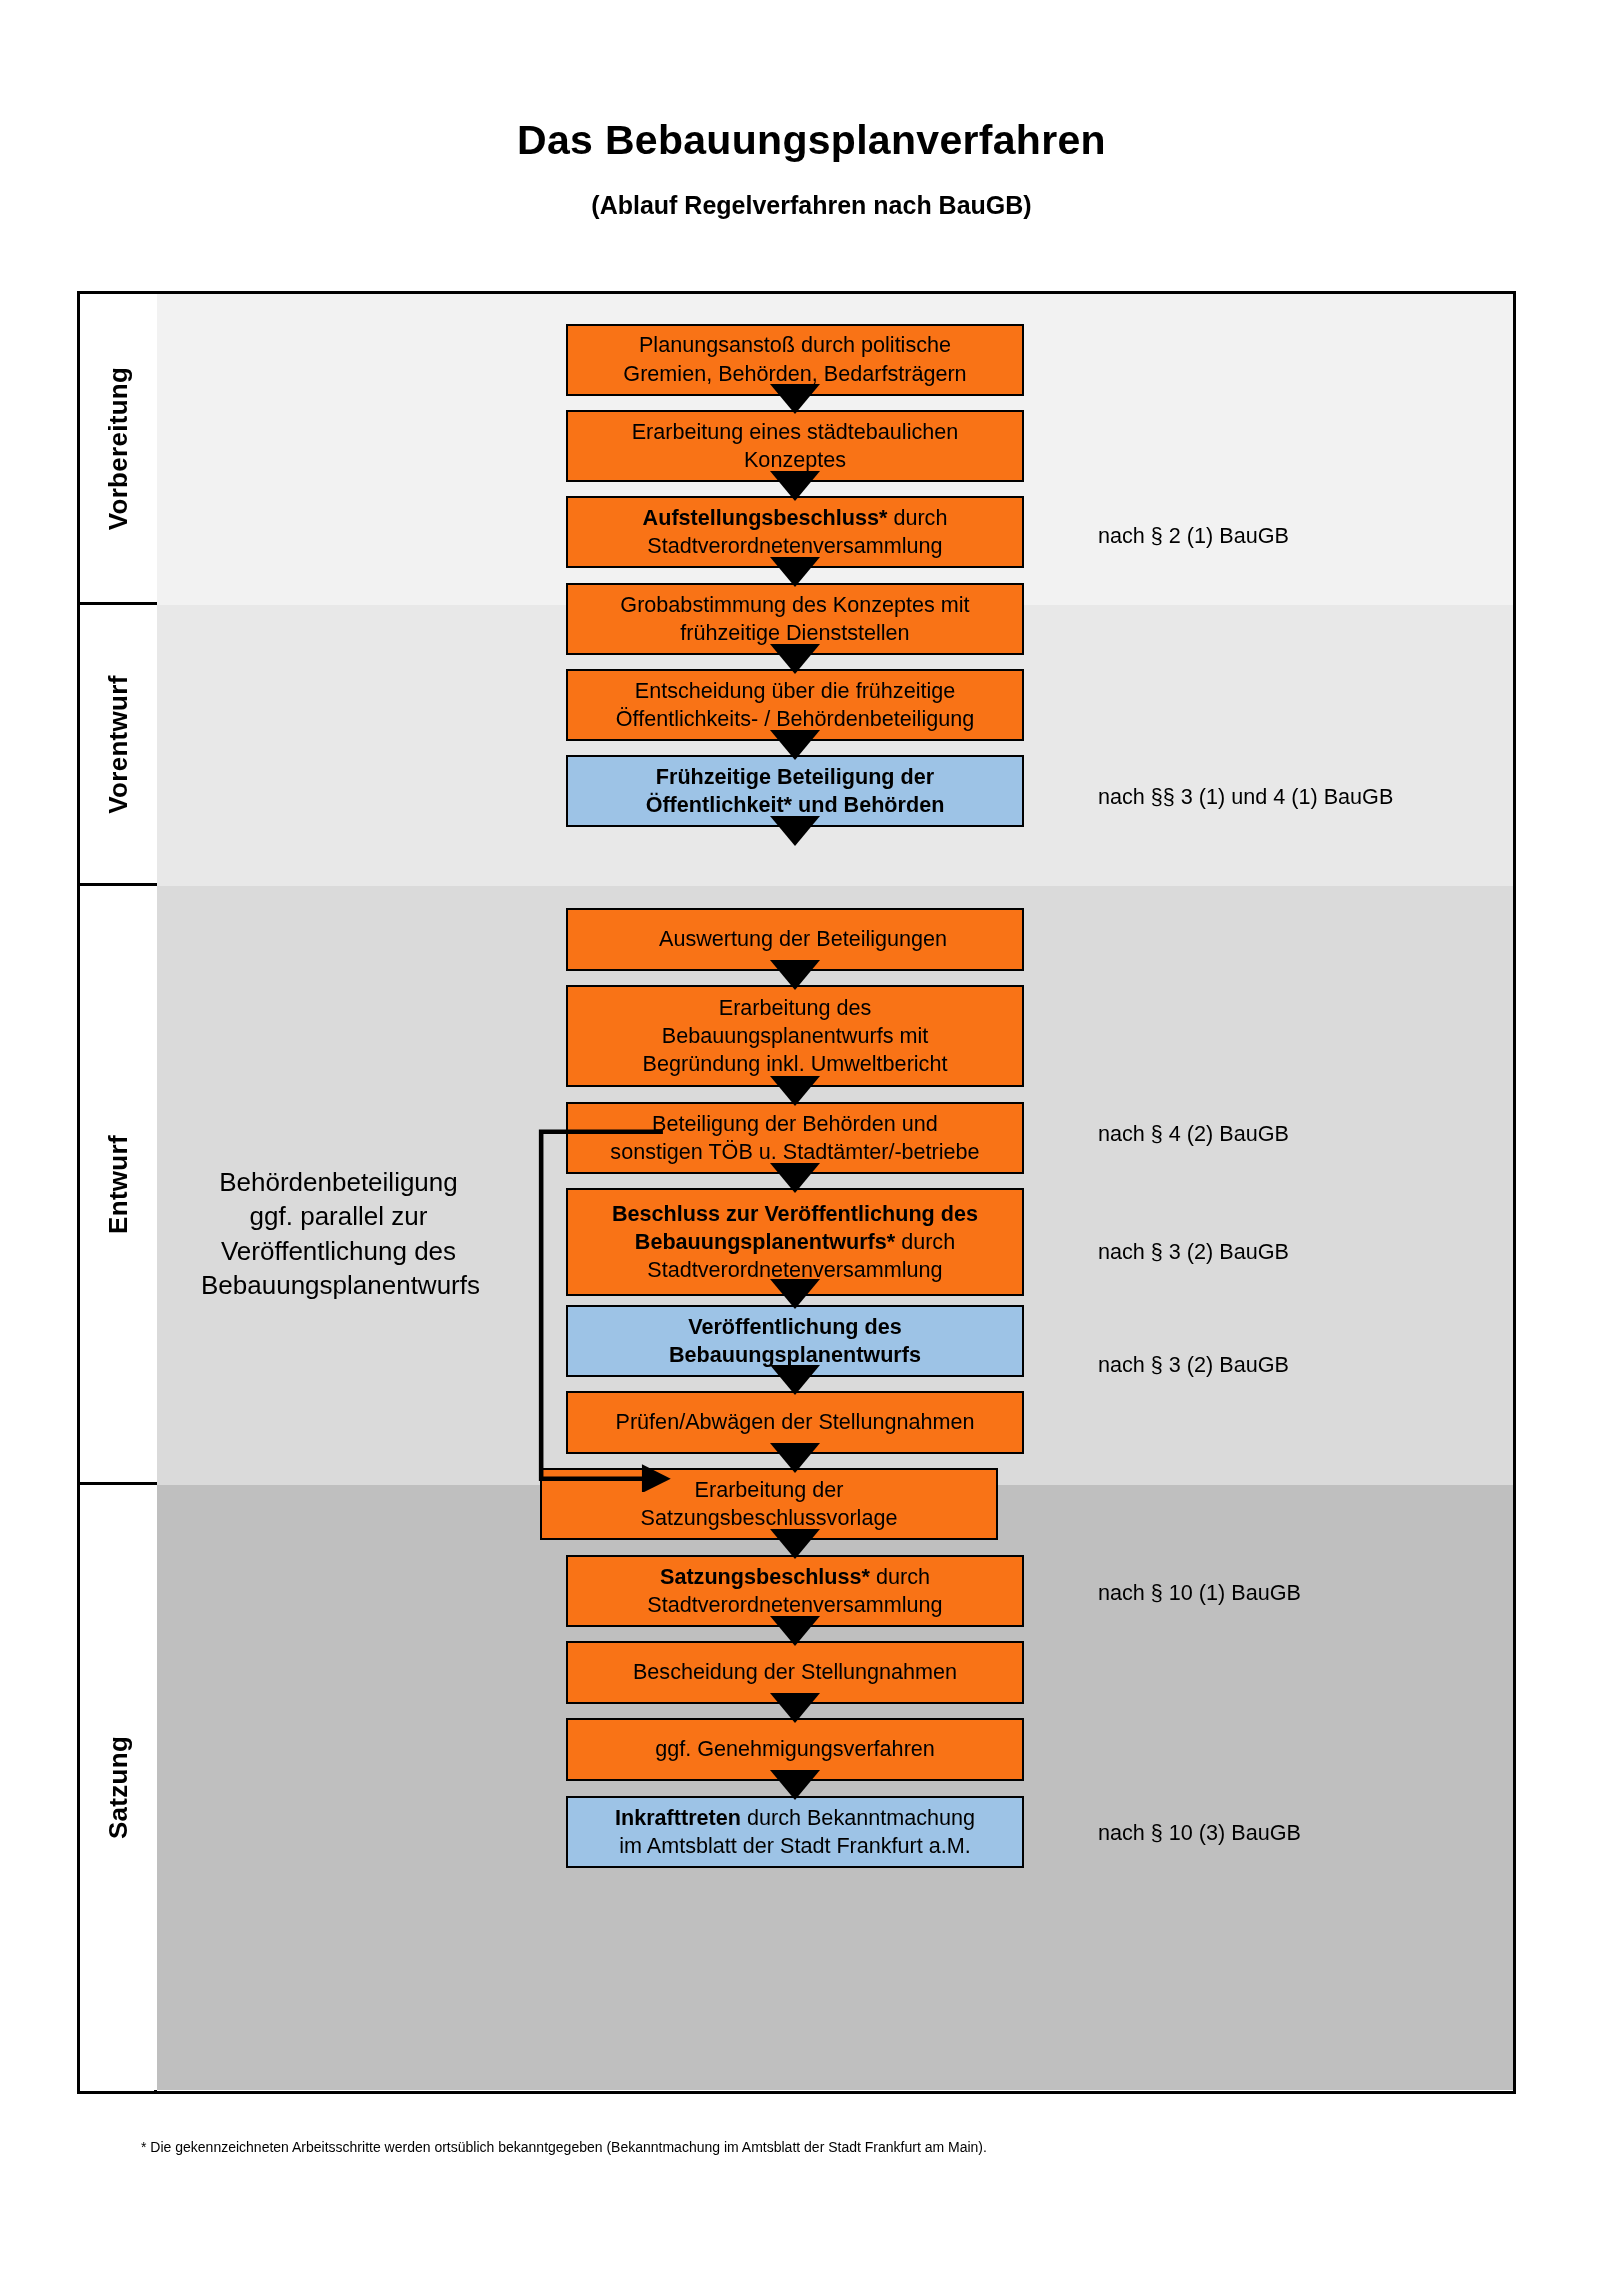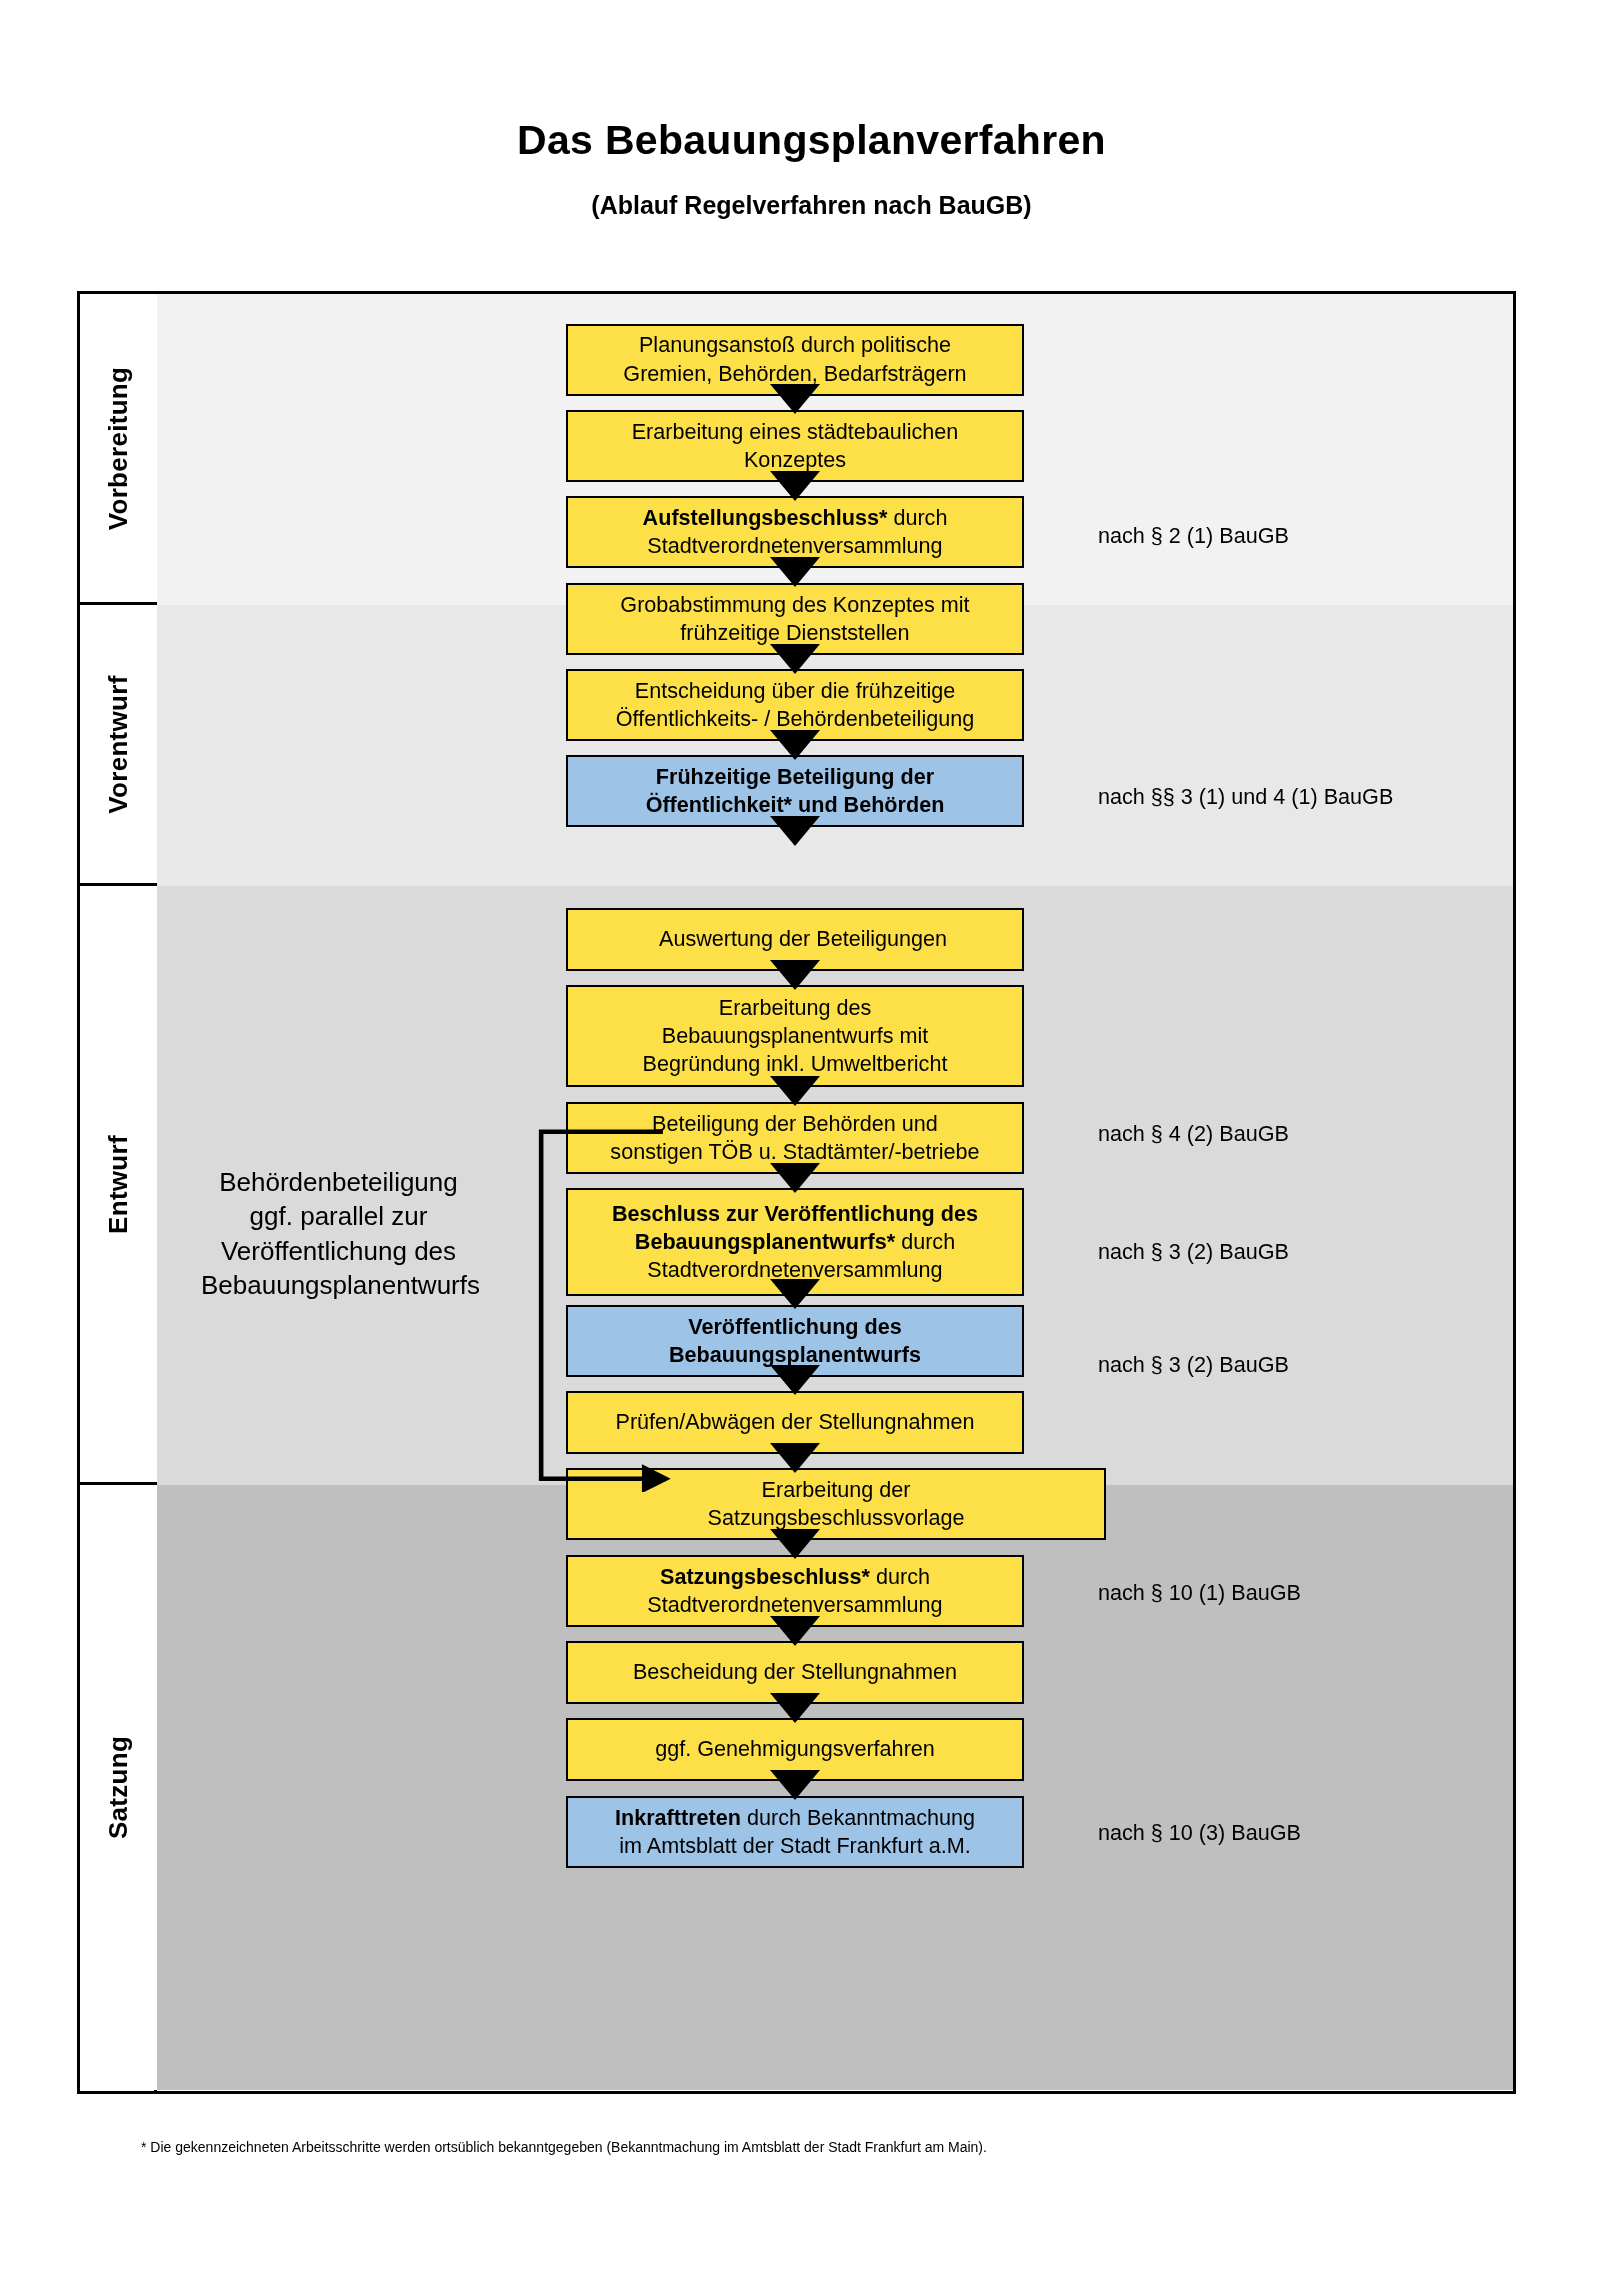--- a/index.html
+++ b/index.html
@@ -32,21 +32,21 @@
     transform:rotate(-90deg);white-space:nowrap;
     font-size:26px;font-weight:bold;color:#000;letter-spacing:0.3px;
   }
 
   
   .band-bg{position:absolute;left:77px;right:0;z-index:0;}
 
   
   .pbox{
     position:absolute;box-sizing:border-box;
-    border:2.6px solid #000;background:#fde047;
+    border:2.6px solid #000;background:#f97316;
     display:flex;align-items:center;justify-content:center;
     text-align:center;z-index:4;
     font-size:21.6px;line-height:1.30;color:#000;
     padding:3.9px 7.9px;
   }
   .pbox.blue{background:#9DC3E6;}
   .pbox b{font-weight:bold;}
 
   
   .arrow-down{position:absolute;z-index:5;width:0;height:0;
@@ -200,21 +200,21 @@
     </div>
     <div class="arrow-down" style="left:690px;top:1071px;"></div>
 
     <div class="pbox" style="left:486px;top:1097px;width:458px;height:63px;">
       <div>
         <div>Prüfen/Abwägen der Stellungnahmen</div>
       </div>
     </div>
     <div class="arrow-down" style="left:690px;top:1149px;"></div>
 
-    <div class="pbox" style="left:486px;top:1174px;width:540px;height:72px;">
+    <div class="pbox" style="left:460px;top:1174px;width:458px;height:72px;">
       <div>
         <div>Erarbeitung der</div>
         <div>Satzungsbeschlussvorlage</div>
       </div>
     </div>
     <div class="arrow-down" style="left:690px;top:1235px;"></div>
 
     <div class="pbox" style="left:486px;top:1261px;width:458px;height:72px;">
       <div>
         <div><b>Satzungsbeschluss*</b><span> durch</span></div>

